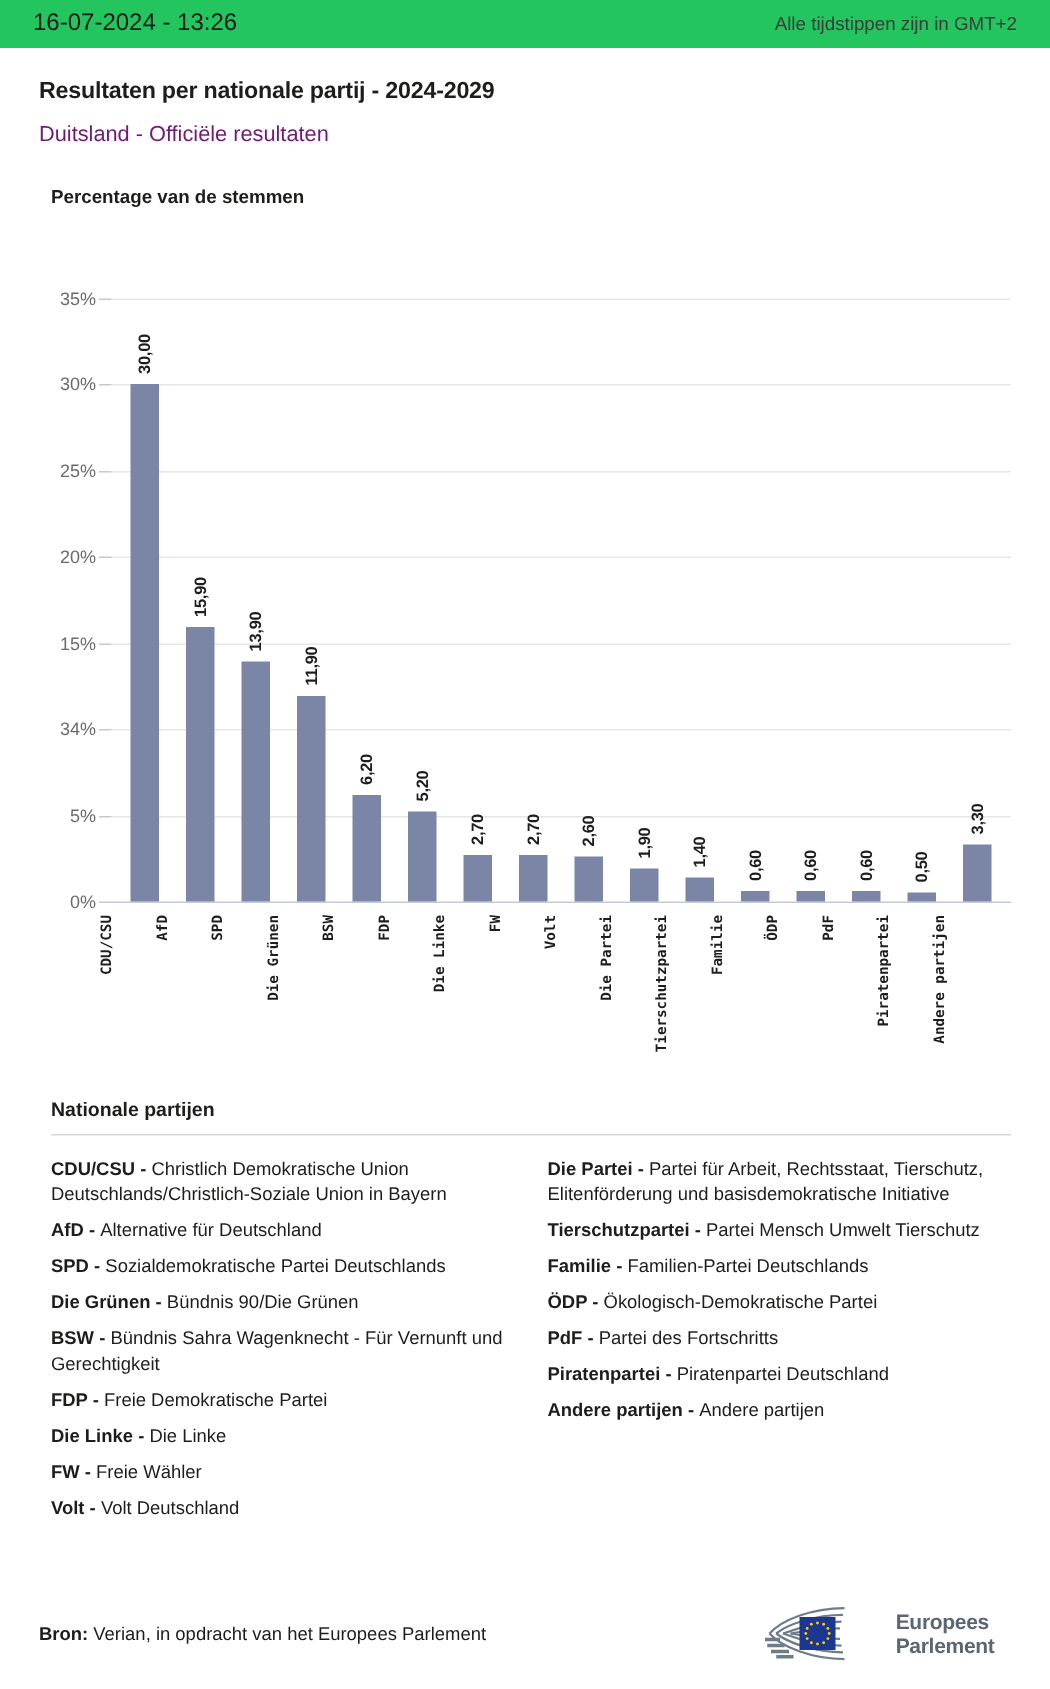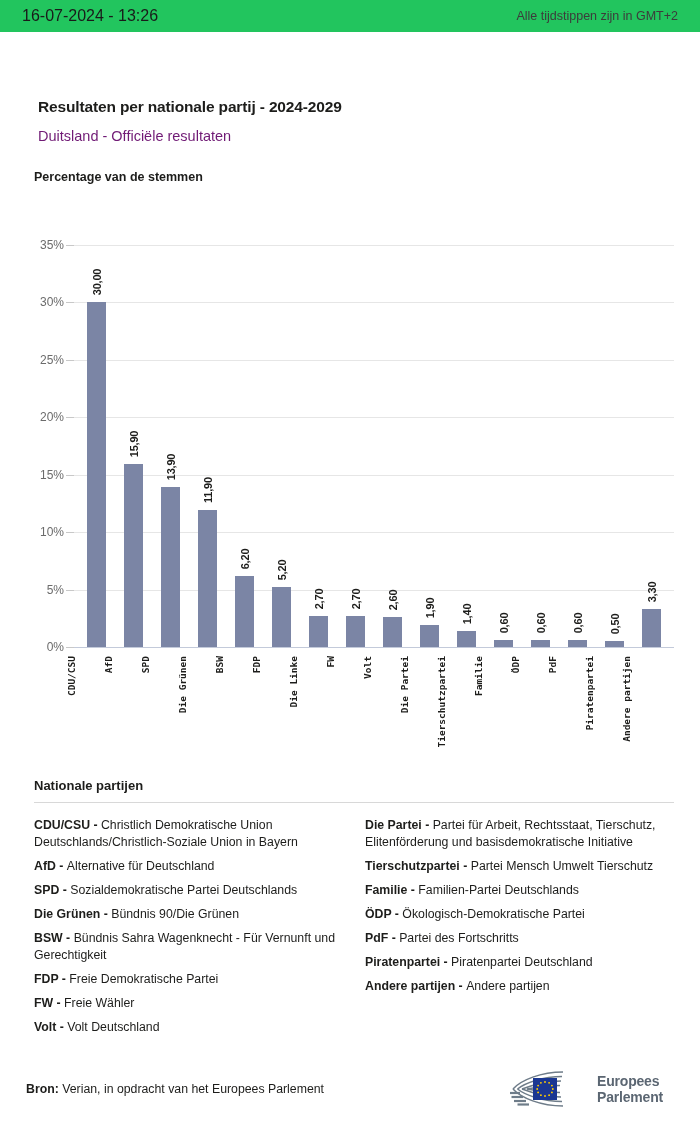--- a/index.html
+++ b/index.html
@@ -26,22 +26,21 @@
     padding: 0 22px;
     box-sizing: border-box;
   }
   .topbar-tz {
     font-size: 12.5px;
     color: #3c3c3b;
   }
 
   
   .titles {
-    padding: 20px 26px 0 38px;
-    margin-top: 46px;
+    padding: 20px 26px 0 26px;
   }
   .title-main {
     font-size: 15.5px;
     font-weight: bold;
     color: #1d1d1b;
     letter-spacing: -0.15px;
     margin: 0 0 12px 0;
   }
   .title-sub {
     font-size: 14.5px;
@@ -248,21 +247,21 @@
           <div class="grid-label">0%</div>
           <div class="grid-tick"></div>
           <div class="grid-line"></div>
         </div>
         <div class="grid-row" style="top: 391.571px;">
           <div class="grid-label">5%</div>
           <div class="grid-tick"></div>
           <div class="grid-line"></div>
         </div>
         <div class="grid-row" style="top: 334.143px;">
-          <div class="grid-label">10%</div>
+          <div class="grid-label">34%</div>
           <div class="grid-tick"></div>
           <div class="grid-line"></div>
         </div>
         <div class="grid-row" style="top: 276.714px;">
           <div class="grid-label">15%</div>
           <div class="grid-tick"></div>
           <div class="grid-line"></div>
         </div>
         <div class="grid-row" style="top: 219.286px;">
           <div class="grid-label">20%</div>
@@ -408,20 +407,21 @@
   <div class="legend-title">Nationale partijen</div>
   <hr class="legend-rule">
   <div class="legend-cols">
     <div class="legend-col" id="legend-left">
         <div class="legend-item"><span class="legend-abbr">CDU/CSU - </span><span>Christlich Demokratische Union Deutschlands/Christlich-Soziale Union in Bayern</span></div>
         <div class="legend-item"><span class="legend-abbr">AfD - </span><span>Alternative für Deutschland</span></div>
         <div class="legend-item"><span class="legend-abbr">SPD - </span><span>Sozialdemokratische Partei Deutschlands</span></div>
         <div class="legend-item"><span class="legend-abbr">Die Grünen - </span><span>Bündnis 90/Die Grünen</span></div>
         <div class="legend-item"><span class="legend-abbr">BSW - </span><span>Bündnis Sahra Wagenknecht - Für Vernunft und Gerechtigkeit</span></div>
         <div class="legend-item"><span class="legend-abbr">FDP - </span><span>Freie Demokratische Partei</span></div>
+        <div class="legend-item"><span class="legend-abbr">Die Linke - </span><span>Die Linke</span></div>
         <div class="legend-item"><span class="legend-abbr">FW - </span><span>Freie Wähler</span></div>
         <div class="legend-item"><span class="legend-abbr">Volt - </span><span>Volt Deutschland</span></div>
       </div>
     <div class="legend-col" id="legend-right">
         <div class="legend-item"><span class="legend-abbr">Die Partei - </span><span>Partei für Arbeit, Rechtsstaat, Tierschutz, Elitenförderung und basisdemokratische Initiative</span></div>
         <div class="legend-item"><span class="legend-abbr">Tierschutzpartei - </span><span>Partei Mensch Umwelt Tierschutz</span></div>
         <div class="legend-item"><span class="legend-abbr">Familie - </span><span>Familien-Partei Deutschlands</span></div>
         <div class="legend-item"><span class="legend-abbr">ÖDP - </span><span>Ökologisch-Demokratische Partei</span></div>
         <div class="legend-item"><span class="legend-abbr">PdF - </span><span>Partei des Fortschritts</span></div>
         <div class="legend-item"><span class="legend-abbr">Piratenpartei - </span><span>Piratenpartei Deutschland</span></div>

